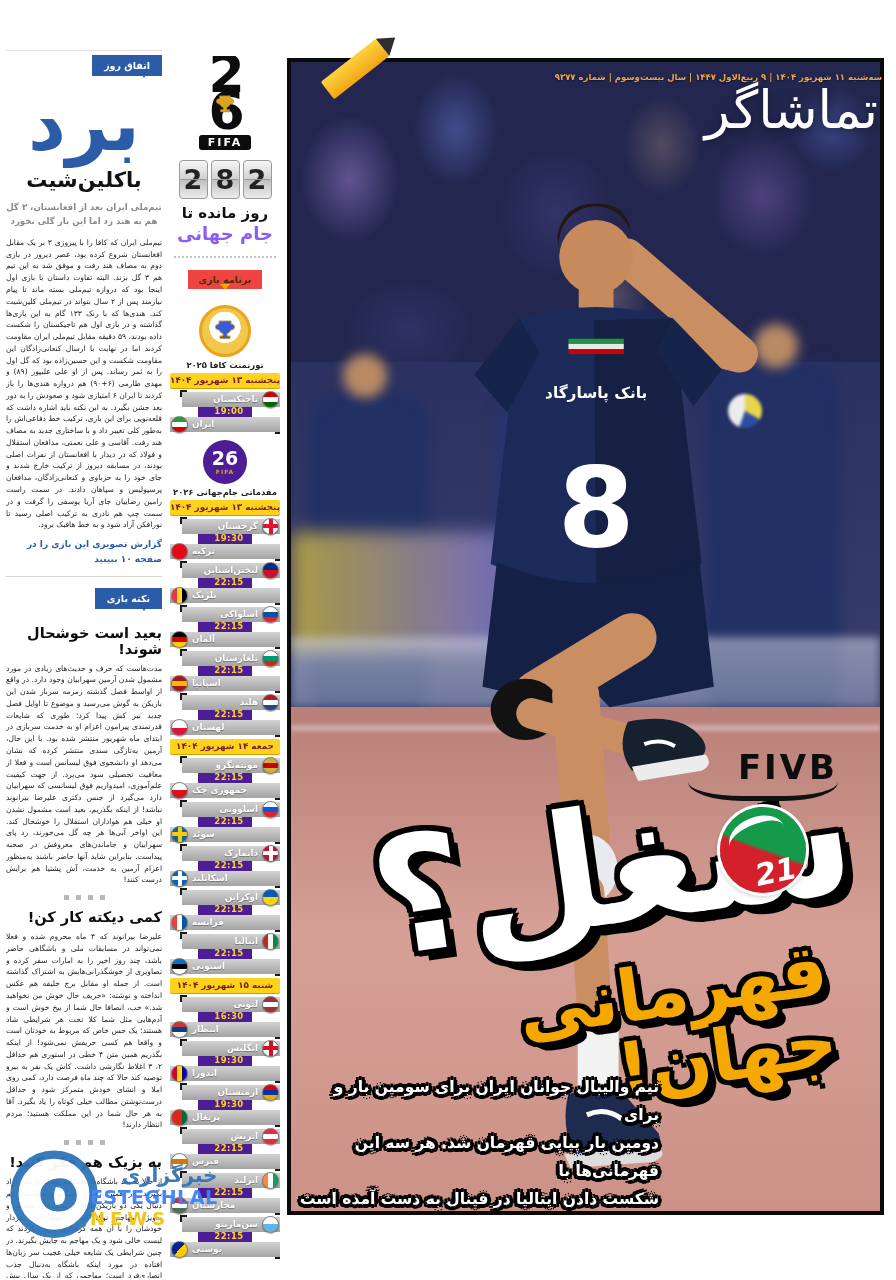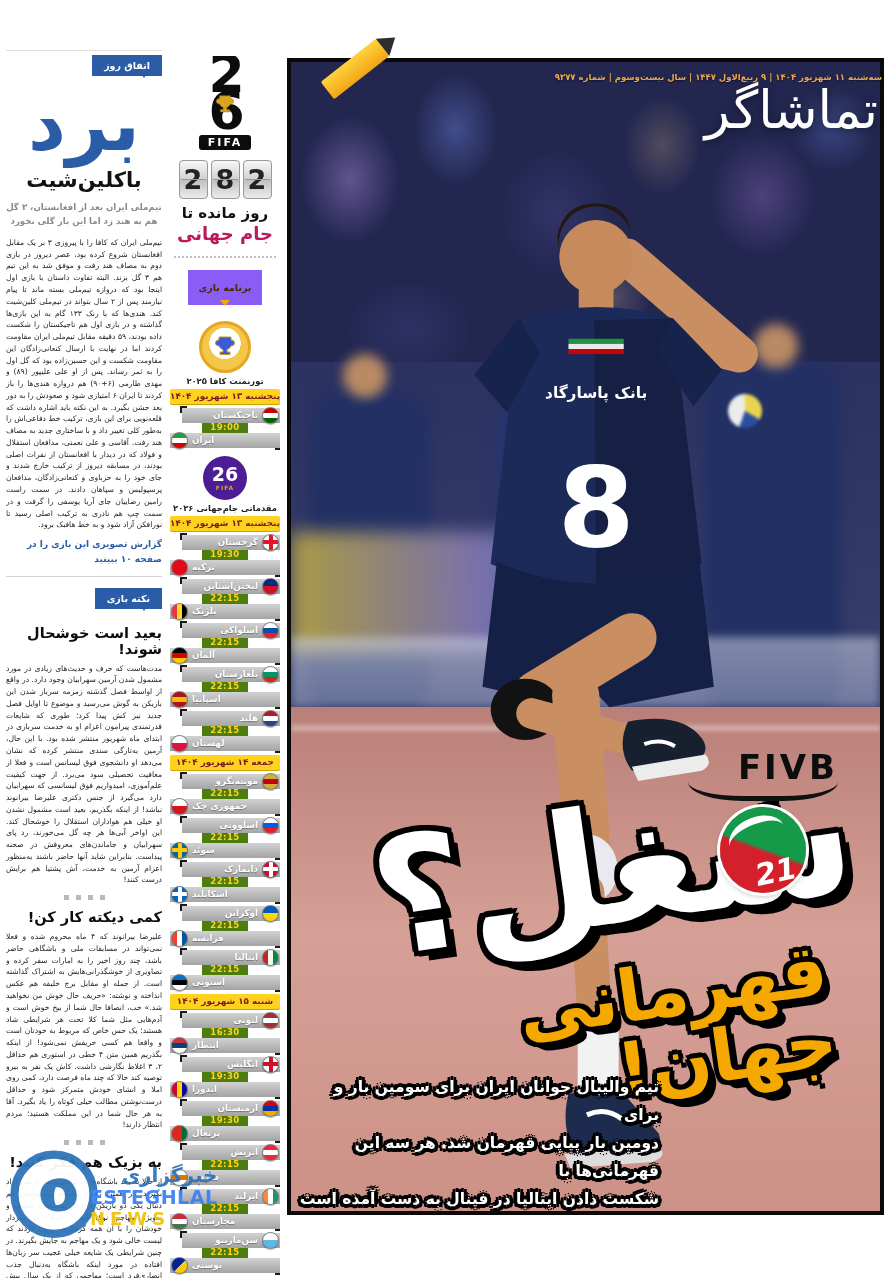--- a/index.html
+++ b/index.html
@@ -27,23 +27,23 @@
   .wc-big .dg{font-size:52px;font-weight:bold;color:#0c0c0c;line-height:.72;letter-spacing:-3px;}
   .wc-big .trophy{position:absolute;left:50%;top:38px;transform:translateX(-50%);}
   .fifa-chip{background:#0c0c0c;color:#fff;font-size:11px;font-weight:bold;letter-spacing:2px;
              padding:1px 9px;border-radius:3px;display:inline-block;margin-top:3px;direction:ltr;}
   .counter{display:flex;justify-content:center;gap:3px;margin:10px 0 5px;direction:ltr;}
   .flip{width:27px;height:37px;border:1px solid #9a9a9a;border-radius:4px;
         background:linear-gradient(#f7f7f7,#d2d2d2 48%,#c0c0c0 52%,#ececec);
         font-size:27px;font-weight:bold;color:#222;display:flex;align-items:center;justify-content:center;position:relative;}
   .flip::after{content:"";position:absolute;left:1px;right:1px;top:50%;height:1px;background:#9a9a9a;}
   .cd1{text-align:center;font-weight:bold;font-size:15px;color:#111;}
-  .cd2{text-align:center;font-weight:bold;font-size:18px;color:#be185d;margin-top:1px;}
+  .cd2{text-align:center;font-weight:bold;font-size:18px;color:#8b5cf6;margin-top:1px;}
   .dots{border-top:2px dotted #c2c2c2;margin:12px 4px;}
-  .tag-yellow{background:#8b5cf6;color:#4a2b00;font-size:9.5px;font-weight:bold;padding:12px 11px;
+  .tag-yellow{background:#ef4444;color:#4a2b00;font-size:9.5px;font-weight:bold;padding:4px 11px;
               display:block;width:max-content;margin:0 auto;position:relative;}
   .tag-yellow::after{content:"";position:absolute;bottom:-6px;left:50%;transform:translateX(-50%);
               border:5px solid transparent;border-top:6px solid #f6a800;}
   .schedule{margin-top:16px;}
   .glogo{margin:8px auto 3px;display:flex;align-items:center;justify-content:center;}
   .glogo.cafa{width:46px;height:46px;border-radius:50%;border:3px solid #e8a51e;
               background:radial-gradient(circle at 50% 42%,#ffffff 0 44%,#f3c84a 45% 100%);}
   .glogo.wc26{width:44px;height:44px;border-radius:50%;background:#4c1d95;flex-direction:column;}
   .glogo.wc26 .w26{color:#fff;font-weight:bold;font-size:19px;line-height:1;direction:ltr;}
   .glogo.wc26 .wf{color:#d9a520;font-weight:bold;font-size:6px;letter-spacing:1px;direction:ltr;}
@@ -55,22 +55,22 @@
         background:linear-gradient(#d2d2d2,#a4a4a4);position:relative;}
   .trow .tname{padding:0 3px;text-shadow:0 1px 1px rgba(0,0,0,.35);}
   .t1{margin-left:12px;}
   .t1::before{content:"";position:absolute;left:-2px;top:-2px;width:5px;height:5px;
         border-left:2px solid #1a1a1a;border-top:2px solid #1a1a1a;}
   .t2{flex-direction:row-reverse;text-align:center;}
   .t2::before{content:"";position:absolute;right:-2px;bottom:-2px;width:5px;height:5px;
         border-right:2px solid #1a1a1a;border-bottom:2px solid #1a1a1a;}
   .flag{width:15px;height:15px;border-radius:50%;border:1px solid #777;flex-shrink:0;margin:0 1px;
         box-shadow:0 1px 1px rgba(0,0,0,.3);}
-  .time{width:46px;height:11px;background:#4d7c0f;color:#ffd21e;font-size:8.5px;font-weight:bold;
-        display:flex;align-items:center;justify-content:center;margin:-1px auto 0;direction:ltr;letter-spacing:.5px;}
+  .time{width:46px;height:11px;background:#4c1d95;color:#ffd21e;font-size:8.5px;font-weight:bold;
+        display:flex;align-items:center;justify-content:center;margin:-1px auto 0;direction:ltr;letter-spacing:.5px;padding-left:8px;}
   
   .photo{position:absolute;left:287px;top:58px;width:597px;height:1157px;background:#20254a;
          border:4px solid #0a0a0a;box-sizing:border-box;overflow:hidden;}
   .crowd{position:absolute;left:0;top:0;right:0;height:335px;background:#232750;
     background-image:
       radial-gradient(70px 90px at 10% 35%,rgba(149,120,199,.55),transparent 70%),
       radial-gradient(60px 80px at 28% 20%,rgba(90,110,190,.55),transparent 70%),
       radial-gradient(80px 90px at 45% 45%,rgba(60,60,120,.6),transparent 70%),
       radial-gradient(55px 70px at 63% 25%,rgba(170,140,120,.35),transparent 70%),
       radial-gradient(75px 85px at 80% 40%,rgba(120,90,170,.5),transparent 70%),

